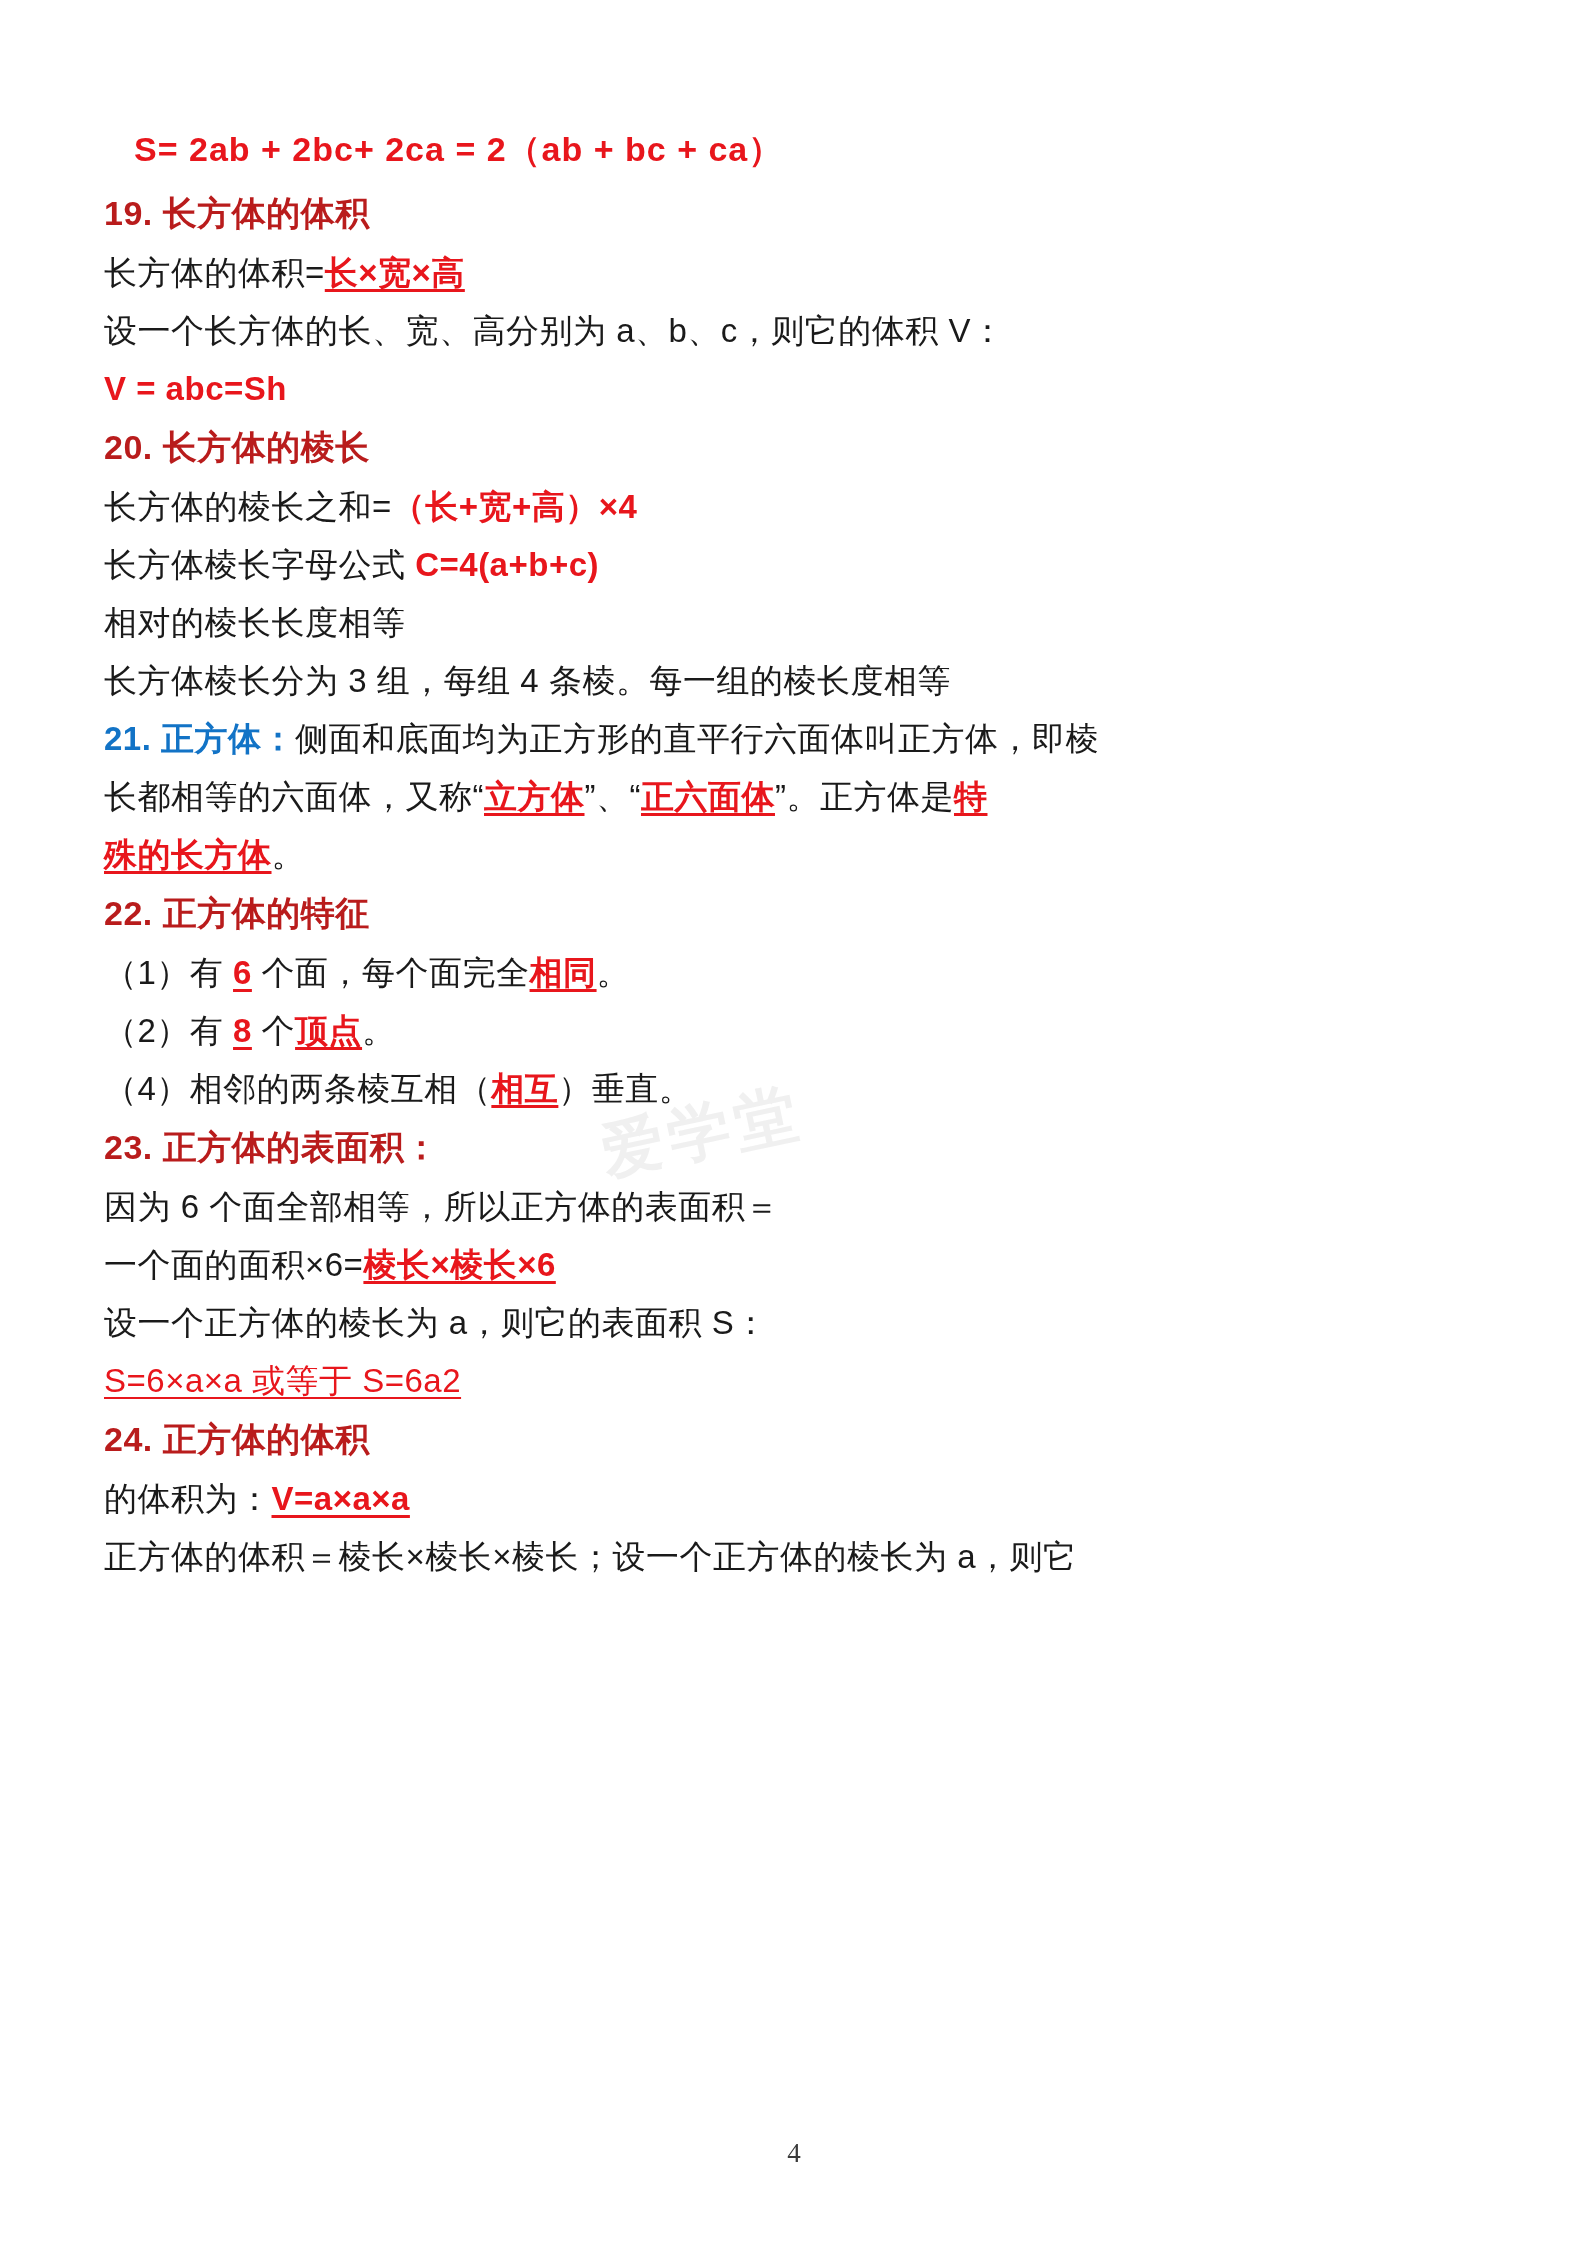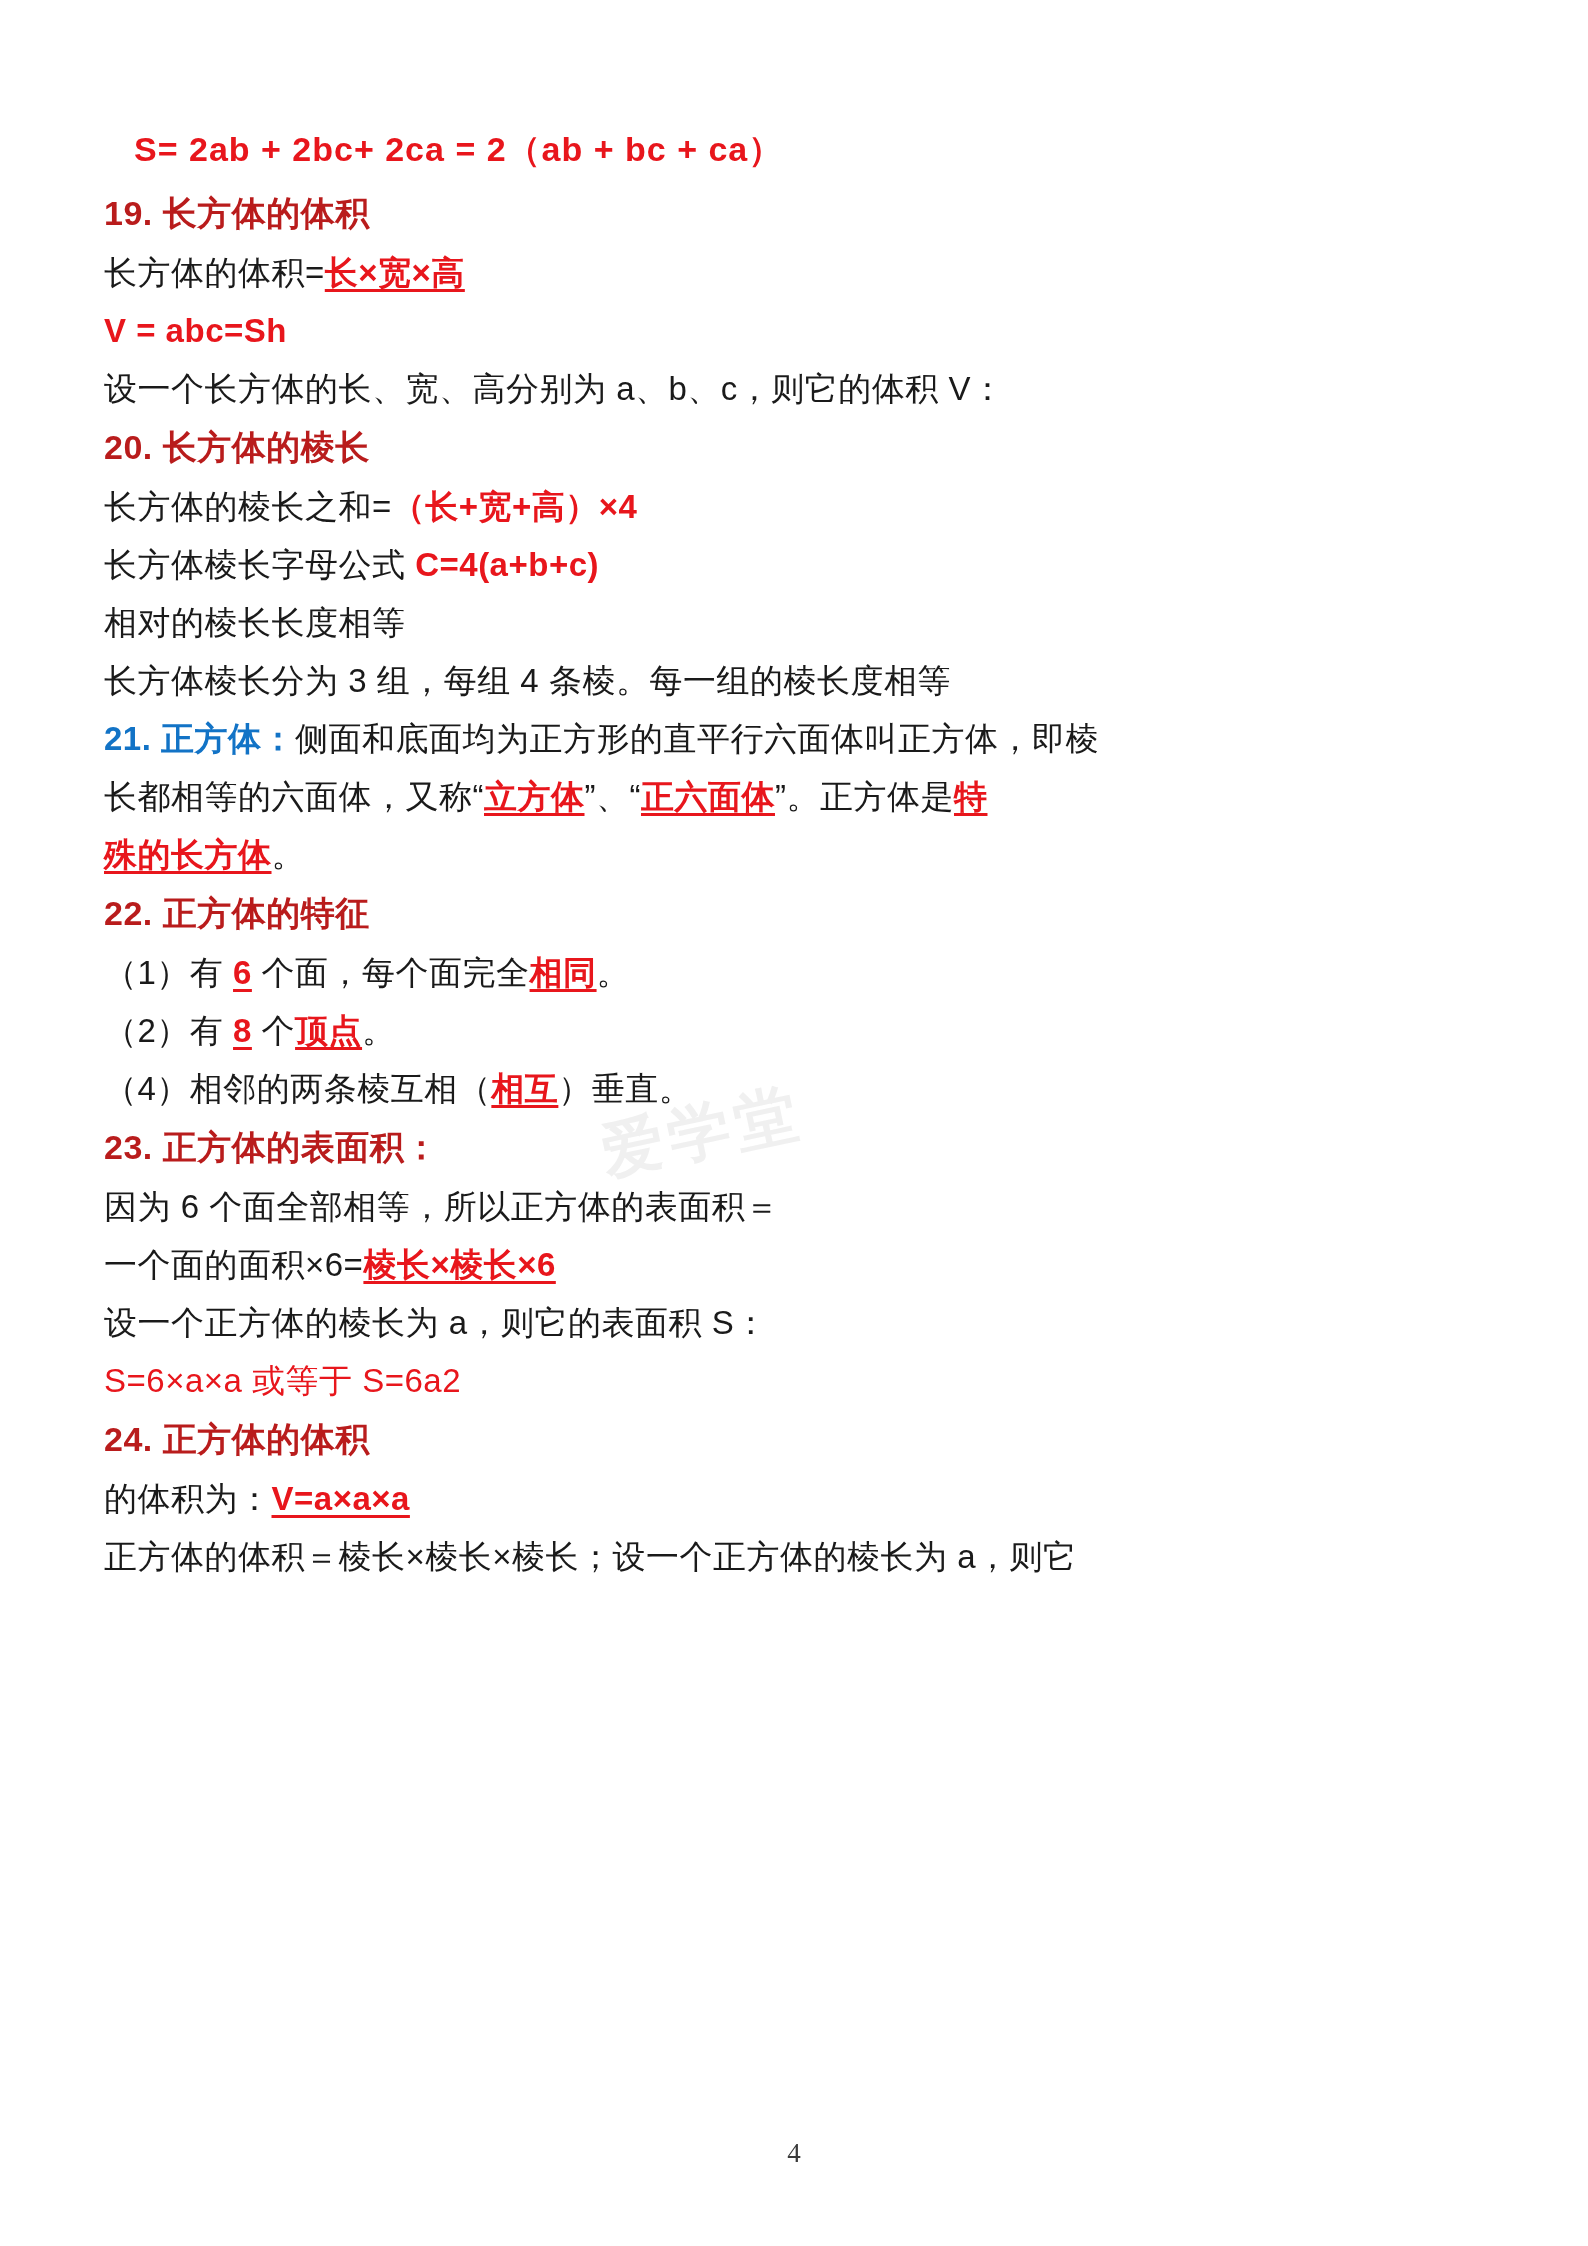--- a/index.html
+++ b/index.html
@@ -60,20 +60,21 @@
   }
   .red-u {
     color: #e8161c;
     font-weight: bold;
     text-decoration: underline;
     text-decoration-thickness: 3px;
     text-underline-offset: 5px;
   }
   .red-plain-u {
     color: #e8161c;
+    text-decoration: underline;
     text-decoration-thickness: 2px;
     text-underline-offset: 5px;
   }
   .blk {
     color: #1a1a1a;
   }
   .pagenum {
     position: absolute;
     left: 0;
     right: 0;
@@ -102,22 +103,22 @@
 <div class="page">
 
   <div class="watermark">爱学堂</div>
 
   <div class="content">
     <div class="line formula-top">S= 2ab + 2bc+ 2ca = 2（ab + bc + ca）</div>
     <div id="sections">
         <div>
           <div class="line heading">19. 长方体的体积</div>
           <div class="line"><span class="blk">长方体的体积=</span><span class="red-u">长×宽×高</span></div>
+          <div class="line"><span class="blk">设一个长方体的长、宽、高分别为 a、b、c，则它的体积 V：</span></div>
           <div class="line"><span class="red-b">V = abc=Sh</span></div>
-          <div class="line"><span class="blk">设一个长方体的长、宽、高分别为 a、b、c，则它的体积 V：</span></div>
         </div>
         <div>
           <div class="line heading">20. 长方体的棱长</div>
           <div class="line"><span class="blk">长方体的棱长之和=</span><span class="red-b">（长+宽+高）×4</span></div>
           <div class="line"><span class="blk">长方体棱长字母公式 </span><span class="red-b">C=4(a+b+c)</span></div>
           <div class="line"><span class="blk">相对的棱长长度相等</span></div>
           <div class="line"><span class="blk">长方体棱长分为 3 组，每组 4 条棱。每一组的棱长度相等</span></div>
         </div>
         <div>
           <div class="line"><span class="heading-inline">21. 正方体：</span><span class="blk">侧面和底面均为正方形的直平行六面体叫正方体，即棱</span></div>

